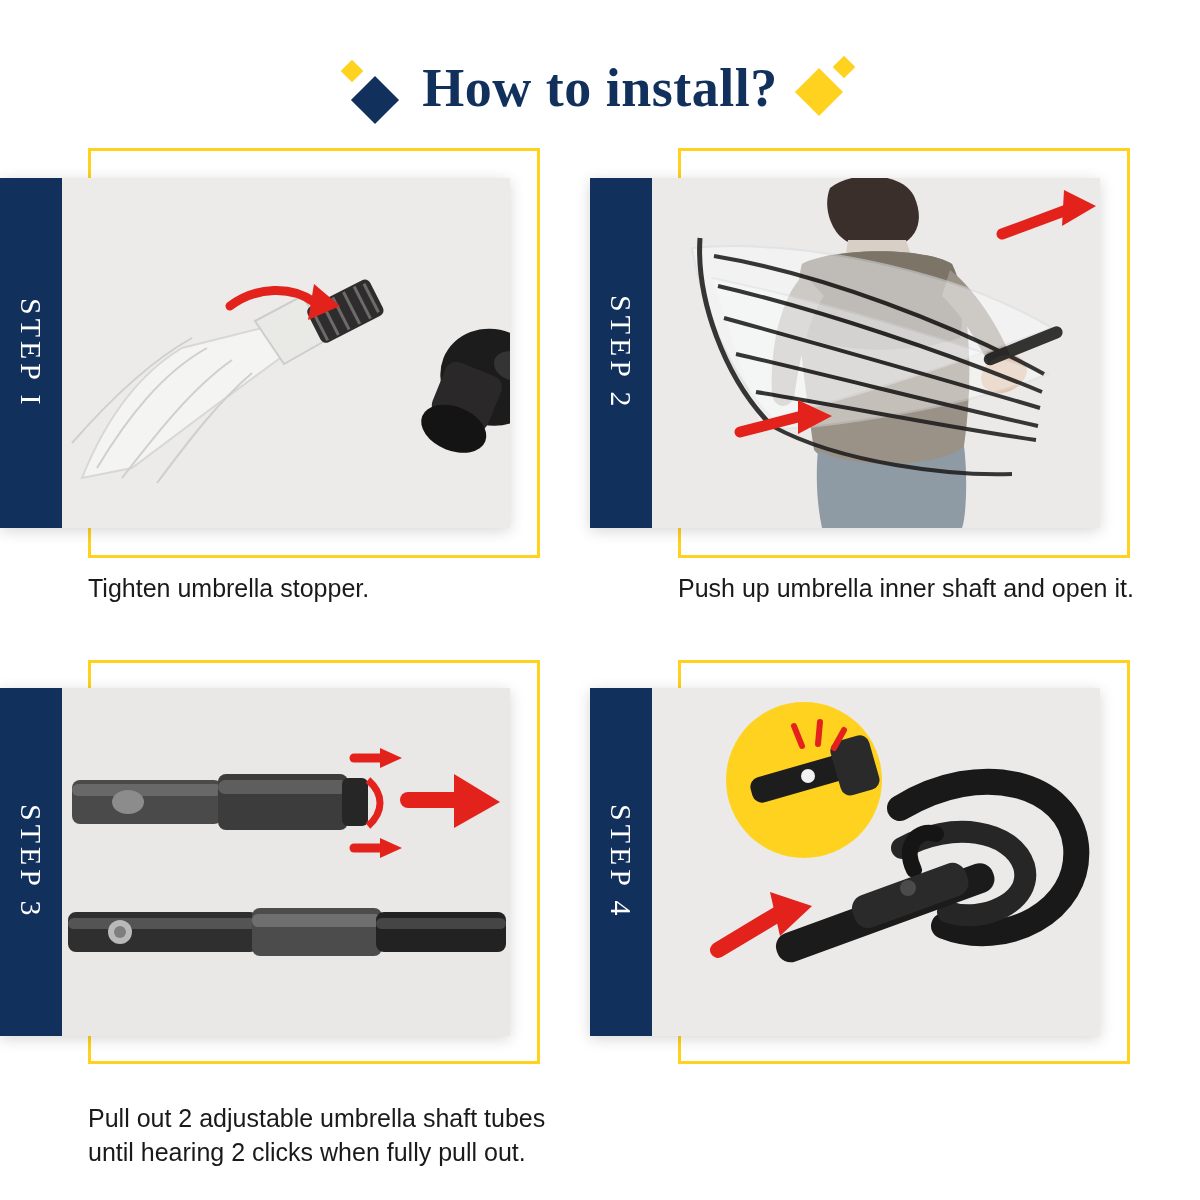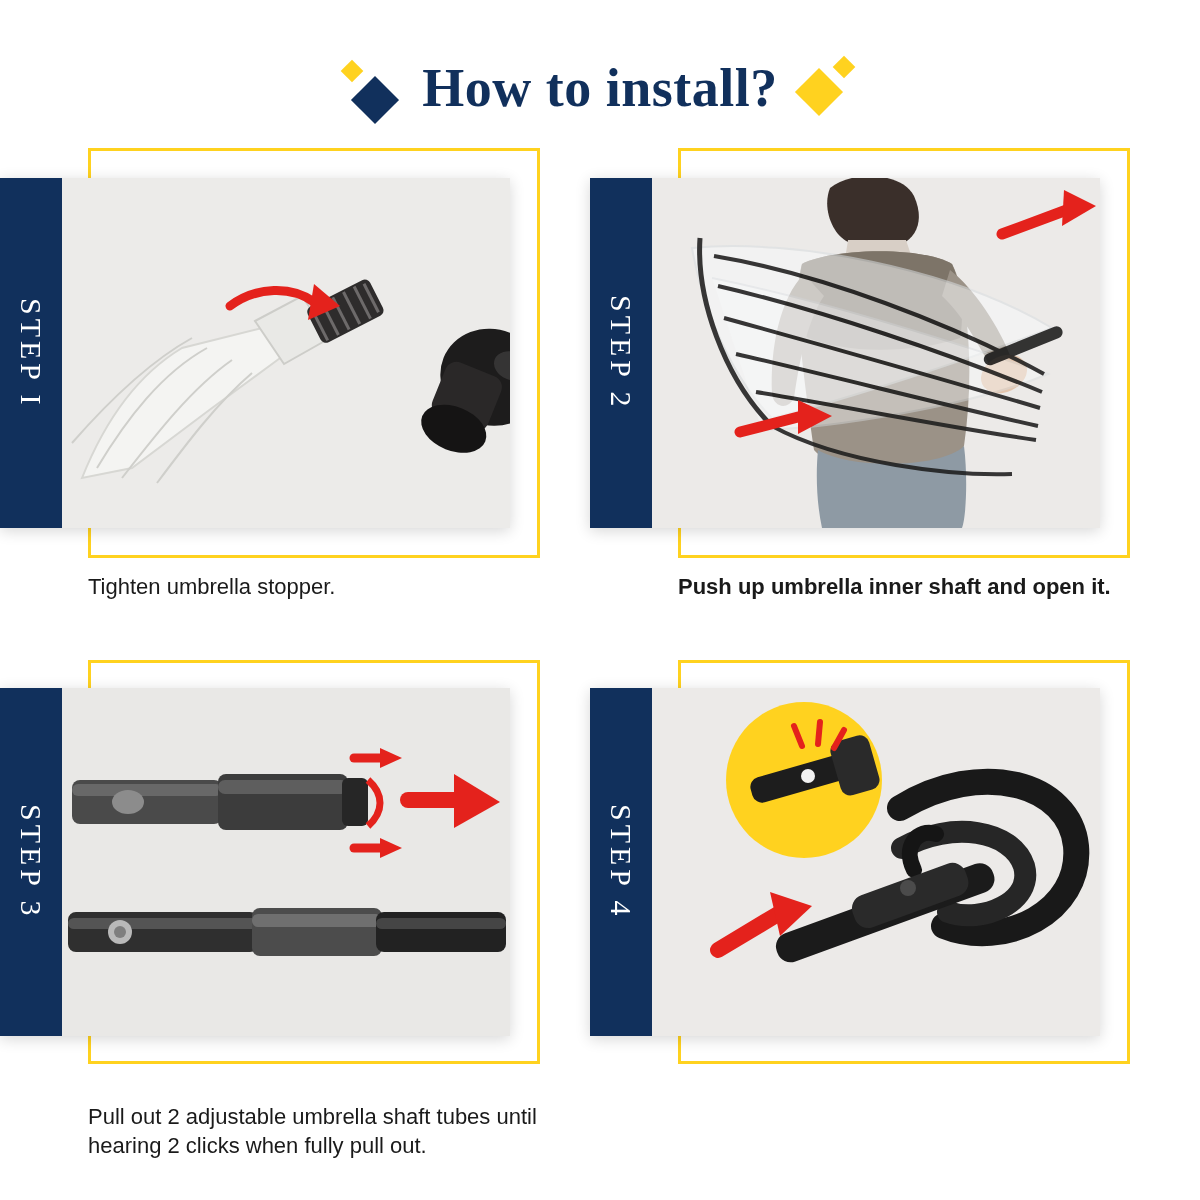--- a/index.html
+++ b/index.html
@@ -120,28 +120,28 @@
     flex: 1;
     position: relative;
     overflow: hidden;
     background: #eceaea;
   }
   .caption {
     position: absolute;
     left: 88px;
     top: 432px;
     width: 470px;
-    font-size: 22px;
+    font-size: 25px;
     line-height: 1.34;
     color: #1a1a1a;
   }
   
   .col-right .bracket { left: 78px; }
   .col-right .card    { left: -10px; }
-  .col-right .caption { left: 78px; width: 480px; font-weight: bold; }
+  .col-right .caption { left: 78px; width: 480px; }
 
   .row2 .bracket { top: 12px; height: 404px; }
   .row2 .card    { top: 40px; height: 348px; }
   .row2 .caption { top: 438px; margin-top: 16px; }
 
   
   .photo svg { display: block; width: 100%; height: 100%; }
 </style>
 </head>
 <body>

